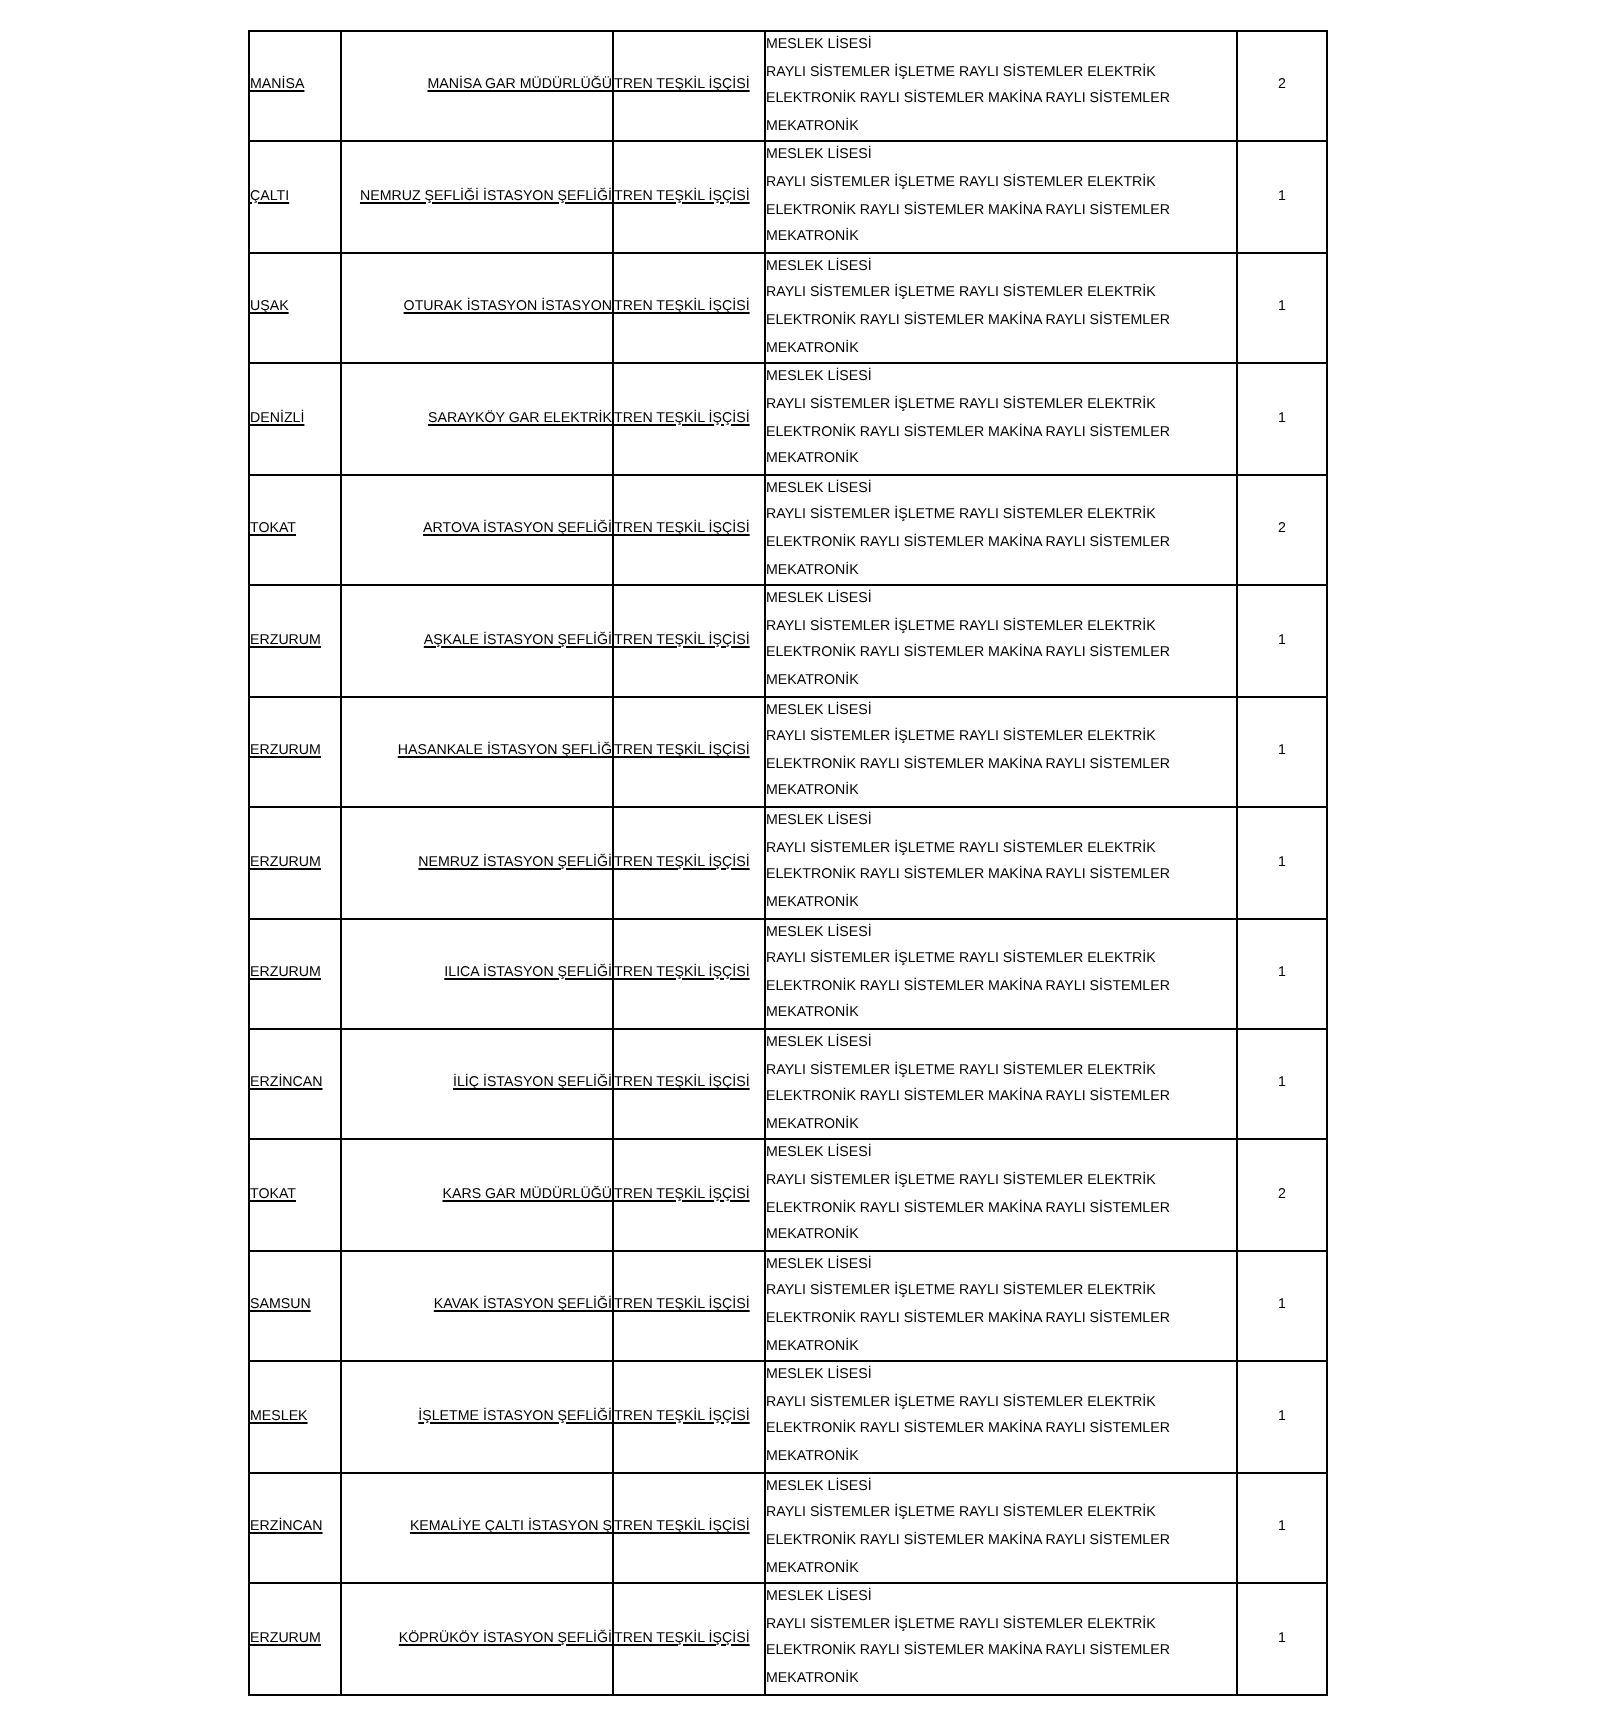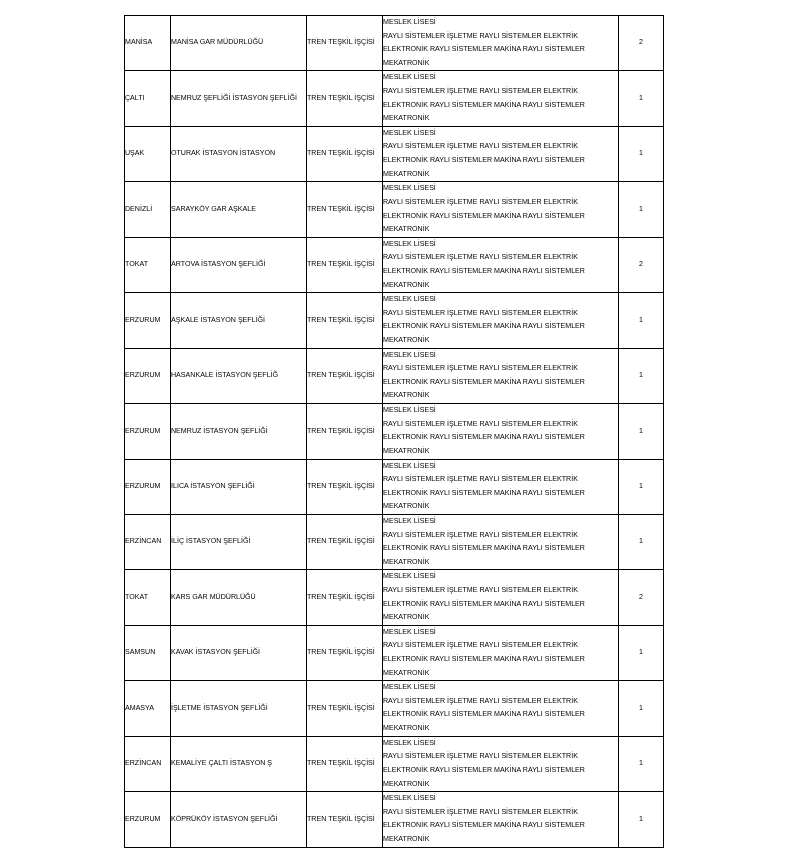--- a/index.html
+++ b/index.html
@@ -32,33 +32,34 @@
     border: 1px solid #000000;
     padding: 0;
     vertical-align: middle;
     font-size: 7.1px;
     line-height: 1.06;
     color: #000000;
     height: 55.3px;
     box-sizing: border-box;
   }
   .c-province   { width: 46px;  padding-left: 2.5px; }
-  .c-unit       { width: 136px; padding-left: 2.5px; }
+  .c-unit       { width: 136px; padding-left: 2.5px; text-align: right; }
   .c-title      { width: 76px;  padding-left: 2.5px; }
   .c-qual       { width: 236px; padding-left: 2.5px; vertical-align: top; padding-top: 3px; }
   .c-qty        { width: 45px;  text-align: center; }
   .qual-line {
     display: block;
     white-space: nowrap;
     line-height: 1.92;
   }
   .cell-text {
     display: block;
     white-space: nowrap;
     overflow: visible;
+    text-decoration: underline;
   }
 </style>
 </head>
 <body>
 
 <div id="page">
   <table id="listing-table">
     <tbody>
         <tr>
           <td class="c-province">
@@ -112,21 +113,21 @@
             <span class="qual-line">ELEKTRONİK RAYLI SİSTEMLER MAKİNA RAYLI SİSTEMLER</span>
             <span class="qual-line">MEKATRONİK</span>
           </td>
           <td class="c-qty"><span>1</span></td>
         </tr>
         <tr>
           <td class="c-province">
             <span class="cell-text">DENİZLİ</span>
           </td>
           <td class="c-unit">
-            <span class="cell-text">SARAYKÖY GAR AŞKALE</span>
+            <span class="cell-text">SARAYKÖY GAR ELEKTRİK</span>
           </td>
           <td class="c-title">
             <span class="cell-text">TREN TEŞKİL İŞÇİSİ</span>
           </td>
           <td class="c-qual">
             <span class="qual-line">MESLEK LİSESİ</span>
             <span class="qual-line">RAYLI SİSTEMLER İŞLETME RAYLI SİSTEMLER ELEKTRİK</span>
             <span class="qual-line">ELEKTRONİK RAYLI SİSTEMLER MAKİNA RAYLI SİSTEMLER</span>
             <span class="qual-line">MEKATRONİK</span>
           </td>
@@ -271,21 +272,21 @@
           <td class="c-qual">
             <span class="qual-line">MESLEK LİSESİ</span>
             <span class="qual-line">RAYLI SİSTEMLER İŞLETME RAYLI SİSTEMLER ELEKTRİK</span>
             <span class="qual-line">ELEKTRONİK RAYLI SİSTEMLER MAKİNA RAYLI SİSTEMLER</span>
             <span class="qual-line">MEKATRONİK</span>
           </td>
           <td class="c-qty"><span>1</span></td>
         </tr>
         <tr>
           <td class="c-province">
-            <span class="cell-text">AMASYA</span>
+            <span class="cell-text">MESLEK</span>
           </td>
           <td class="c-unit">
             <span class="cell-text">İŞLETME İSTASYON ŞEFLİĞİ</span>
           </td>
           <td class="c-title">
             <span class="cell-text">TREN TEŞKİL İŞÇİSİ</span>
           </td>
           <td class="c-qual">
             <span class="qual-line">MESLEK LİSESİ</span>
             <span class="qual-line">RAYLI SİSTEMLER İŞLETME RAYLI SİSTEMLER ELEKTRİK</span>

